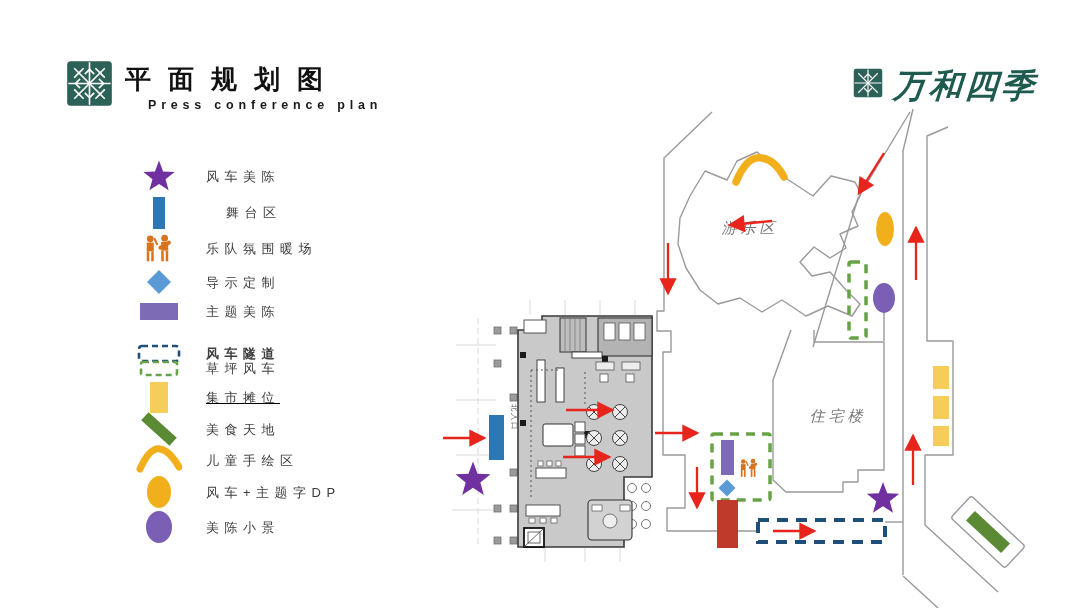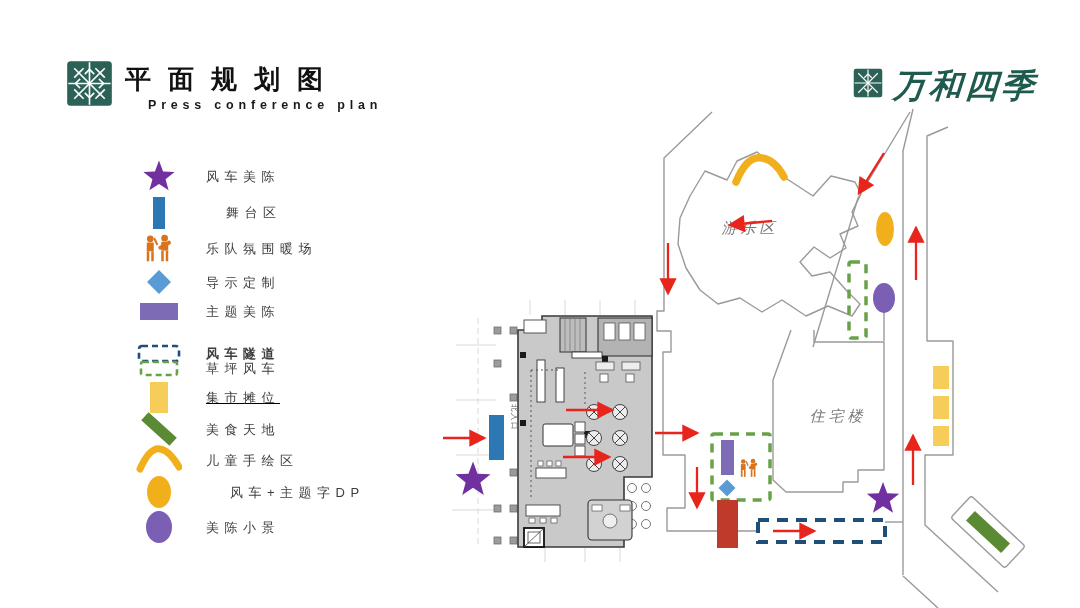--- a/index.html
+++ b/index.html
@@ -150,21 +150,21 @@
       <span class="legend-lb">儿童手绘区</span>
     </div>
     <div class="legend-row" style="top: 412px;">
       <span class="legend-ic">
         <svg width="46" height="36" viewBox="0 0 46 36">
           <rect x="-19" y="-5.5" width="38" height="11" transform="translate(23,17) rotate(42)" fill="#5A8A33"></rect>
         </svg>
       </span>
       <span class="legend-lb">美食天地</span>
     </div>
-    <div class="legend-row" style="top: 475px; gap: 24px;">
+    <div class="legend-row" style="top: 475px;">
       <span class="legend-ic">
         <svg width="46" height="36" viewBox="0 0 46 36">
           <ellipse cx="23" cy="17" rx="12" ry="16" fill="#F2AF1C"></ellipse>
         </svg>
       </span>
       <span class="legend-lb">风车+主题字DP</span>
     </div>
     <div class="legend-row" style="top: 510px;">
       <span class="legend-ic">
         <svg width="46" height="36" viewBox="0 0 46 36">

